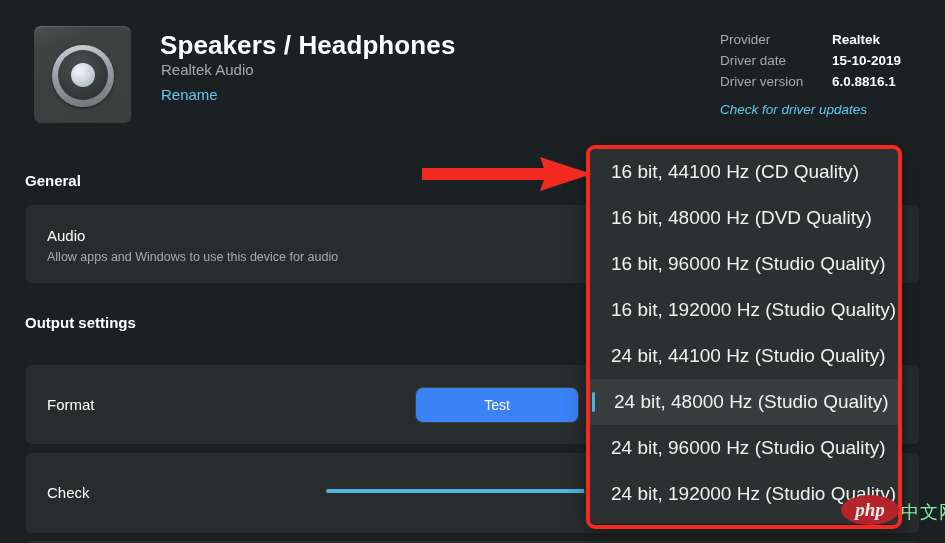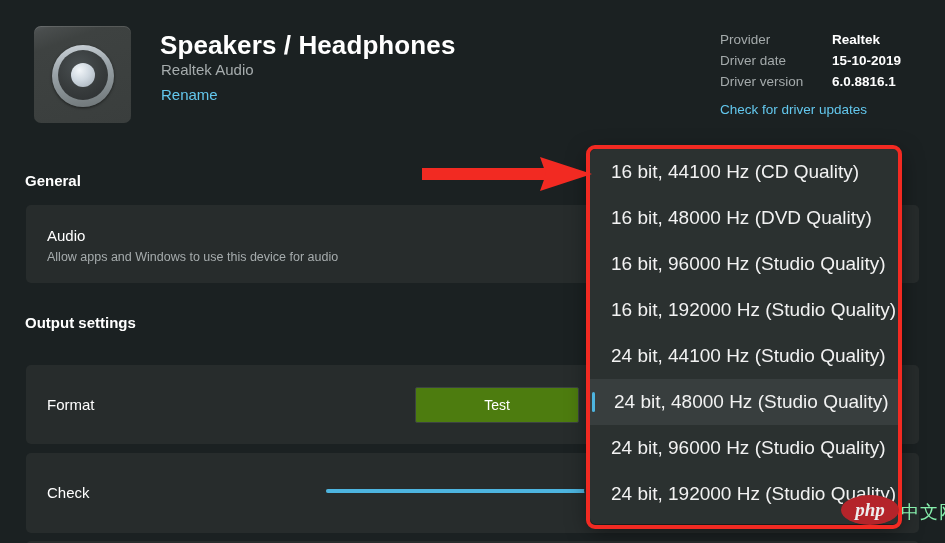--- a/index.html
+++ b/index.html
@@ -111,20 +111,21 @@
   }
   .driver-value {
     color: #ffffff;
     font-weight: bold;
   }
   .driver-link {
     margin-top: 12px;
     color: #63c7ed;
     font-size: 13.5px;
     cursor: pointer;
+    font-style: italic;
   }
 
   
   .section-title {
     position: absolute;
     left: 25px;
     font-size: 15px;
     font-weight: bold;
     color: #ffffff;
   }
@@ -159,22 +160,22 @@
   #card-audio .card-desc  { top: 45px; }
   #card-format .card-title { top: 31px; }
   #card-volume .card-title { top: 31px; }
 
   .test-button {
     position: absolute;
     left: 389px;
     top: 22px;
     width: 164px;
     height: 36px;
-    border-radius: 2px;
-    background: #4d7c0f;
+    border-radius: 8px;
+    background: #3b82f6;
     border: 1px solid #3c4342;
     color: #ffffff;
     font-size: 14px;
     font-family: "Liberation Sans", sans-serif;
     display: flex;
     align-items: center;
     justify-content: center;
     cursor: pointer;
     box-sizing: border-box;
   }

